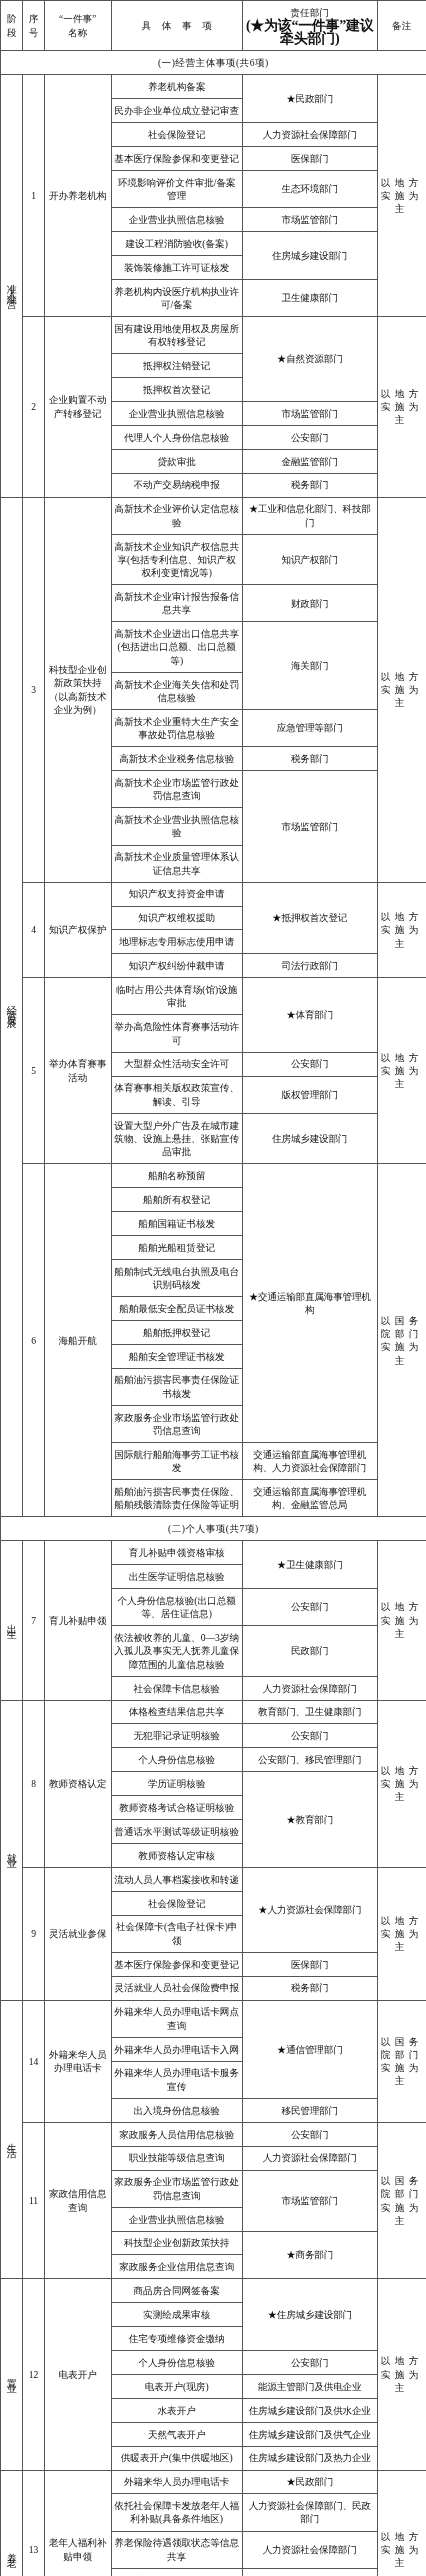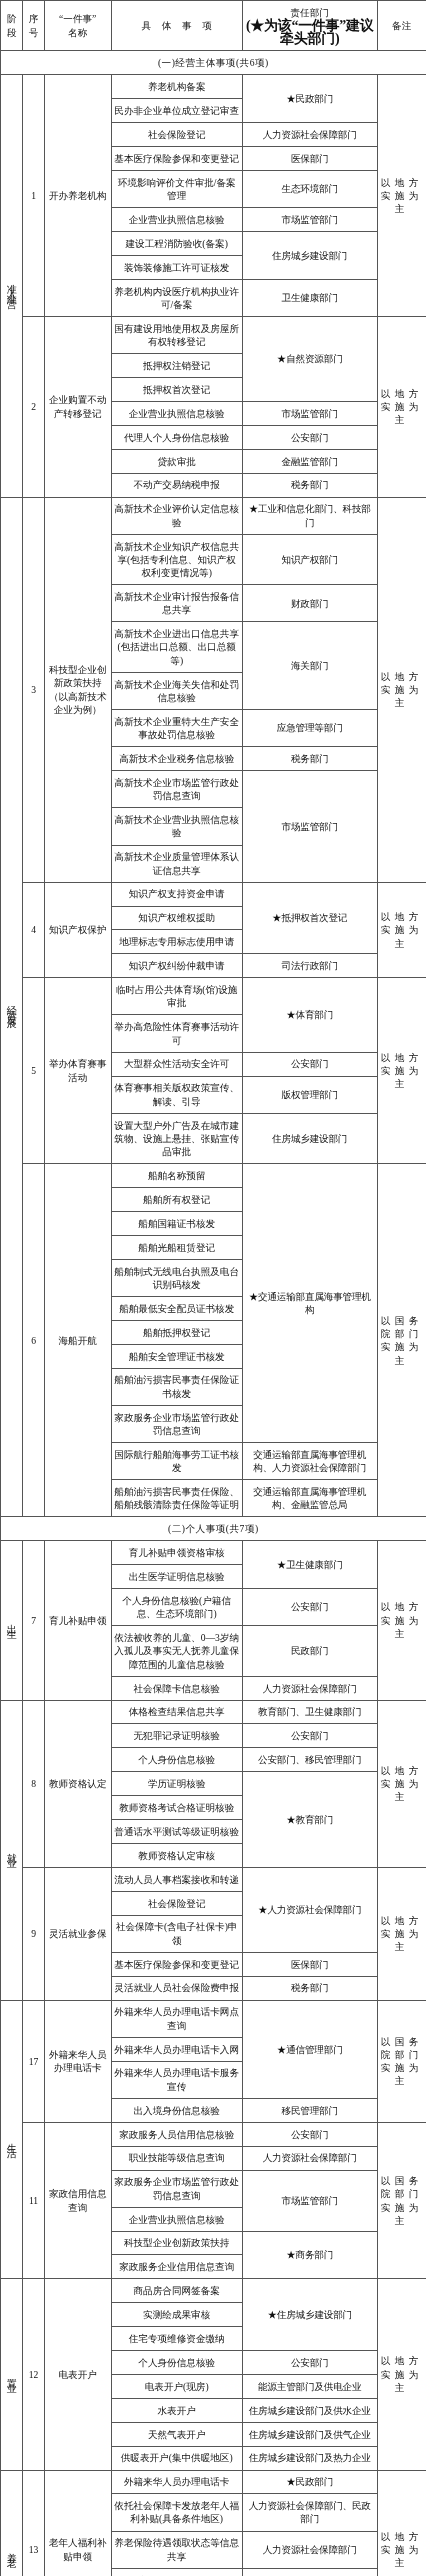--- a/index.html
+++ b/index.html
@@ -298,21 +298,21 @@
           <td class="seq" rowspan="5">7</td>
           <td class="name" rowspan="5">育儿补贴申领</td>
           <td class="item">育儿补贴申领资格审核</td>
           <td class="dept" rowspan="2">★卫生健康部门</td>
           <td class="note" rowspan="5">以地方实施为主</td>
         </tr>
         <tr>
           <td class="item">出生医学证明信息核验</td>
         </tr>
         <tr>
-          <td class="item">个人身份信息核验(户籍信息、生态环境部门)</td>
+          <td class="item">个人身份信息核验(出口总额等、居住证信息)</td>
           <td class="dept">公安部门</td>
         </tr>
         <tr>
           <td class="item">依法被收养的儿童、0—3岁纳入孤儿及事实无人抚养儿童保障范围的儿童信息核验</td>
           <td class="dept">民政部门</td>
         </tr>
         <tr>
           <td class="item">社会保障卡信息核验</td>
           <td class="dept">人力资源社会保障部门</td>
         </tr>
@@ -365,21 +365,21 @@
           <td class="dept">医保部门</td>
         </tr>
         <tr>
           <td class="item">灵活就业人员社会保险费申报</td>
           <td class="dept">税务部门</td>
         </tr>
         <tr>
           <td class="stage" rowspan="10">
             <div class="vtxt">生活</div>
           </td>
-          <td class="seq" rowspan="4">17</td>
+          <td class="seq" rowspan="4">14</td>
           <td class="name" rowspan="4">外籍来华人员办理电话卡</td>
           <td class="item">外籍来华人员办理电话卡网点查询</td>
           <td class="dept" rowspan="3">★通信管理部门</td>
           <td class="note" rowspan="4">以国务院部门实施为主</td>
         </tr>
         <tr>
           <td class="item">外籍来华人员办理电话卡入网</td>
         </tr>
         <tr>
           <td class="item">外籍来华人员办理电话卡服务宣传</td>

